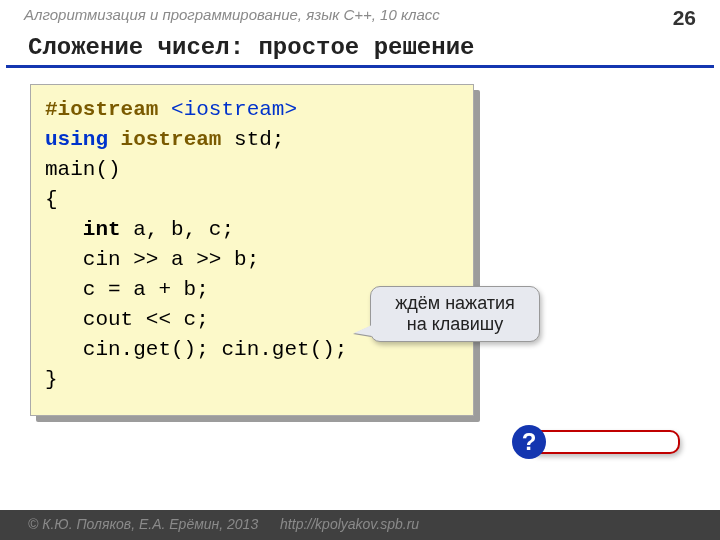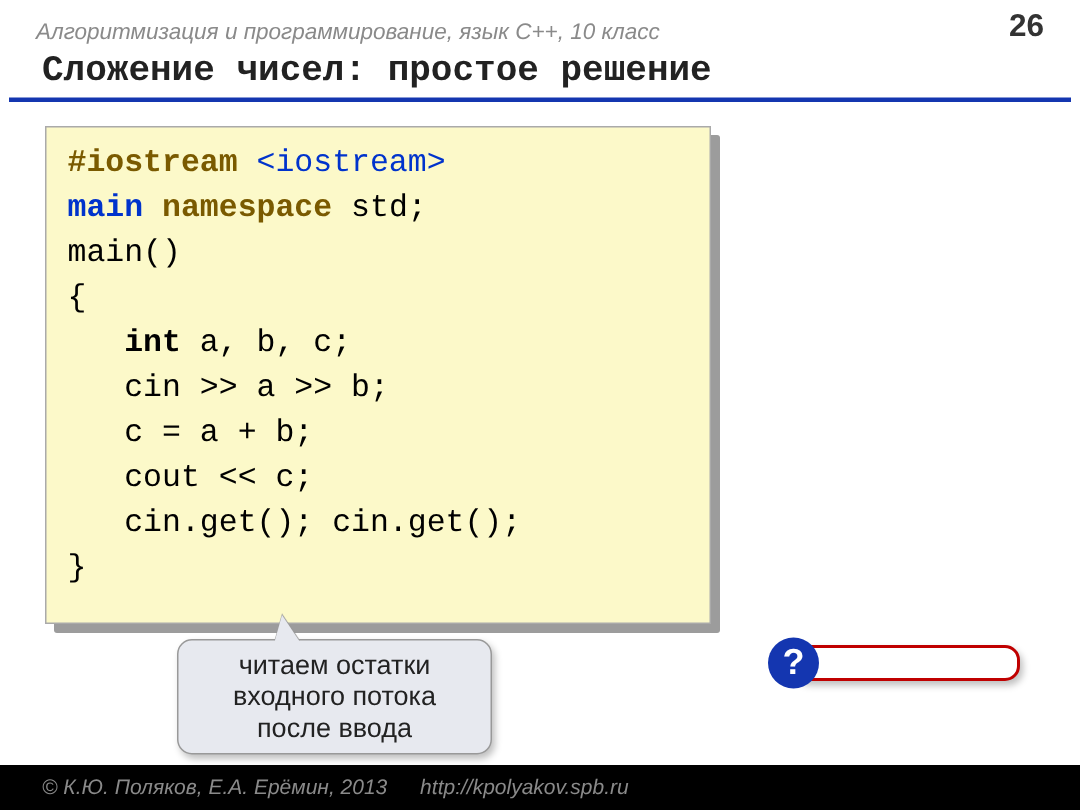--- a/index.html
+++ b/index.html
@@ -3,21 +3,21 @@
 <meta charset="utf-8">
 <style>
   * { margin: 0; padding: 0; box-sizing: border-box; }
   body {
     width: 720px; height: 540px;
     font-family: Arial, Helvetica, sans-serif;
     background: #fff; position: relative; overflow: hidden;
   }
   .page { position: relative; width: 100%; height: 100%; }
   .topbar {
-    display: flex; justify-content: space-between; align-items: flex-end;
+    display: flex; justify-content: space-between; align-items: flex-start;
     padding: 6px 24px 2px 24px;
     color: #8a8a8a; font-style: italic; font-size: 15px;
   }
   .page-num { font-style: normal; font-weight: bold; color: #333; font-size: 21px; }
   .title {
     padding: 2px 28px 4px 28px;
     font-size: 24px; font-weight: bold; color: #222; font-family: Liberation Mono, monospace;
   }
   .title-underline {
     margin: 0 6px 0 6px;
@@ -83,54 +83,54 @@
     left: 64px; top: -17px;
     border-left: 5px solid transparent;
     border-right: 12px solid transparent;
     border-bottom: 18px solid #e7e9ef;
     filter: drop-shadow(0 -1px 0 #999);
   }
   .footer {
     position: absolute; left: 0; right: 0; bottom: 0;
     padding: 6px 28px 8px 28px;
     font-style: italic; color: #8a8a8a; font-size: 14px;
-    background: #000000;
+    background: #404040;
   }
   .footer span.url { margin-left: 18px; font-style: italic; }
 </style>
 </head>
 <body>
 
 <div class="page">
   <div class="topbar">
     <span>Алгоритмизация и программирование, язык  C++, 10 класс</span>
     <span class="page-num">26</span>
   </div>
 
   <div class="title">Сложение чисел: простое решение</div>
   <div class="title-underline"></div>
 
   <div class="content">
     <div class="code-shadow"></div>
     <div class="code-box"><span class="kw-pre">#iostream </span><span class="kw-inc">&lt;iostream&gt;</span>
-<span class="kw-blue">main</span><span class="kw-pre"> namespace </span><span>std;</span>
+<span class="kw-blue">using</span><span class="kw-pre"> iostream </span><span>std;</span>
 <span>main()</span>
 <span>{</span>
 <span>   </span><span class="kw-type">int</span><span> a, b, c;</span>
 <span>   cin &gt;&gt; a &gt;&gt; b;</span>
 <span>   c = a + b;</span>
 <span>   cout &lt;&lt; c;</span>
 <span>   cin.get(); cin.get();</span>
 <span>}</span></div>
 
+    <div class="callout note1">
+      <div class="tail t1"></div>
+      <span>ждём нажатия<br>на клавишу</span>
+    </div>
 
-    <div class="callout note2">
-      <div class="tail t2"></div>
-      <span>читаем остатки<br>входного потока<br>после ввода</span>
-    </div>
 
     <div class="callout bad">
       <div class="q-badge">?</div>
     </div>
   </div>
 
   <div class="footer">
     <span>© К.Ю. Поляков, Е.А. Ерёмин, 2013</span>
     <span class="url">http://kpolyakov.spb.ru</span>
   </div>

